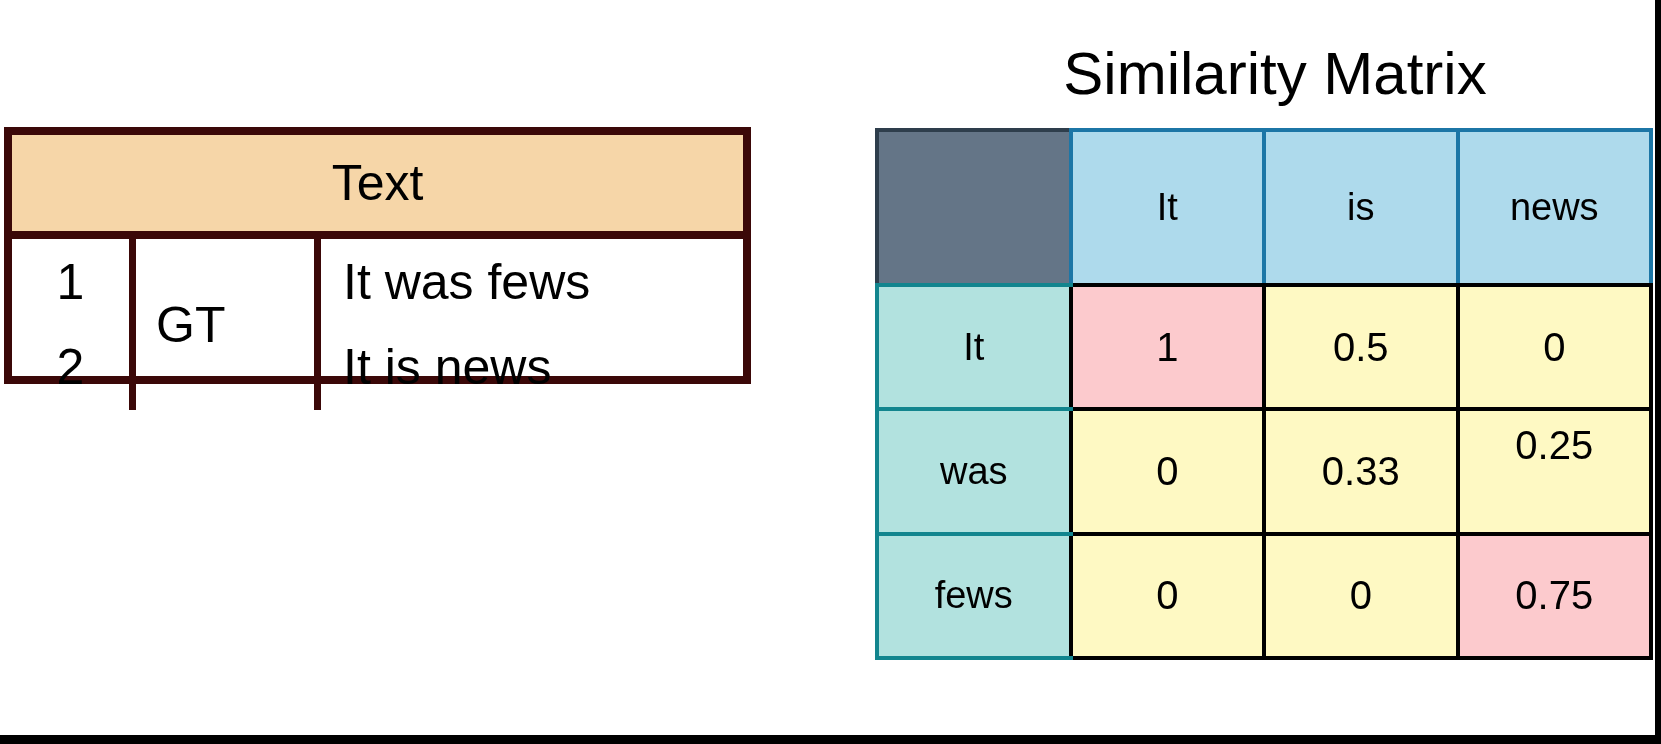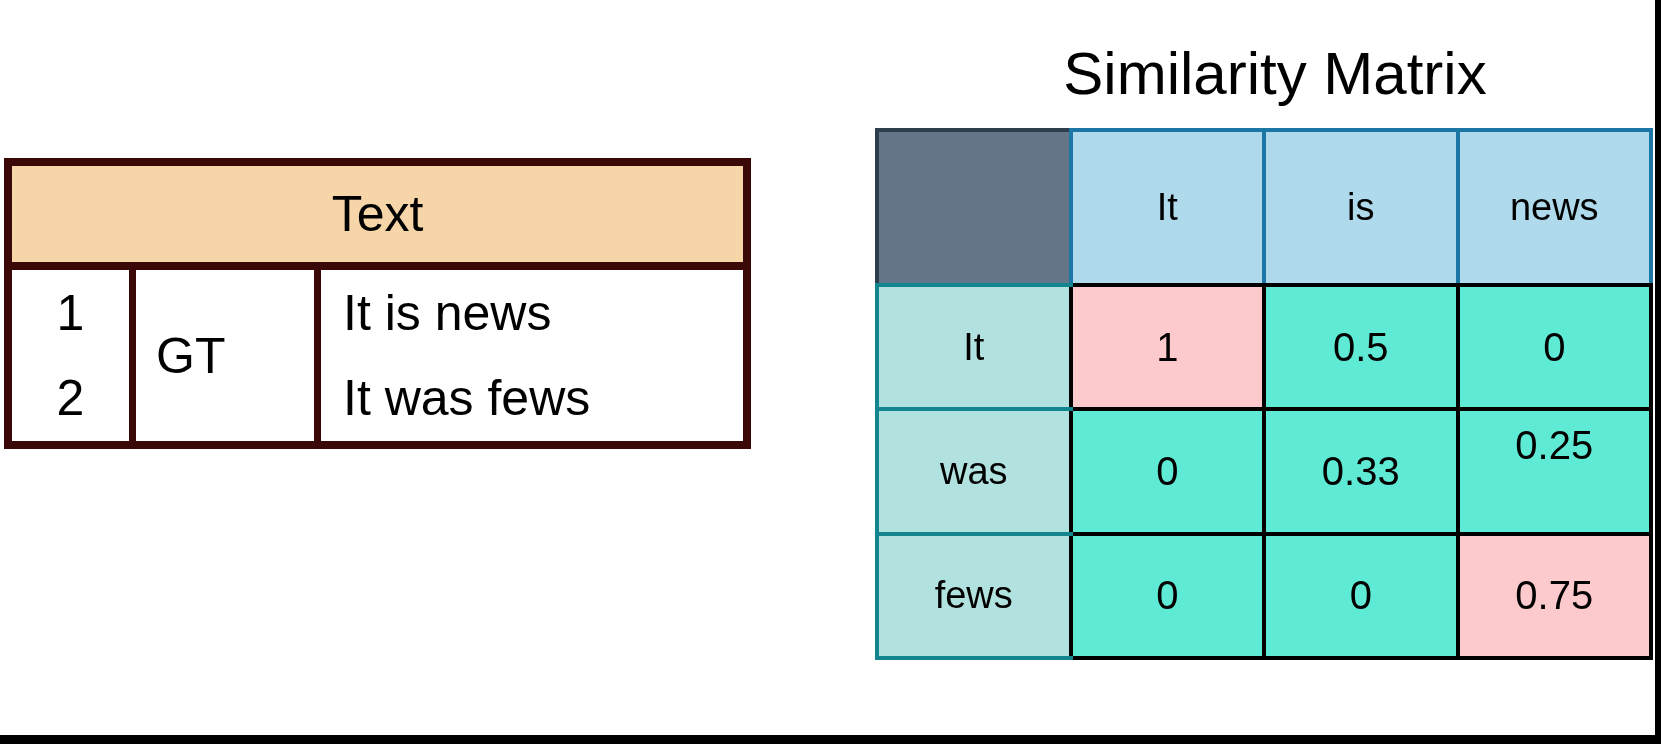--- a/index.html
+++ b/index.html
@@ -27,25 +27,24 @@
     position: absolute;
     left: 0; bottom: 0;
     width: 1661px; height: 9px;
     background: #000000;
   }
 
   
   .text-table {
     position: absolute;
     left: 4px; top: 127px;
-    width: 747px; height: 291px;
+    width: 747px; height: 257px;
     border: 8px solid var(--maroon, #3B0808);
     box-sizing: border-box;
     background: #ffffff;
-    margin-top: 31px;
   }
   .tt-header {
     height: 96px;
     background: var(--tan, #F6D6A8);
     border-bottom: 8px solid var(--maroon, #3B0808);
     display: flex;
     align-items: center;
     justify-content: center;
     font-size: 50px;
   }
@@ -102,21 +101,21 @@
     border-bottom-color: #000000;
     font-size: 38px;
   }
   th.m-row-header {
     background: var(--teal, #B2E2DF);
     border: 4px solid var(--teal-border, #12858E);
     border-right-color: #000000;
     font-size: 38px;
   }
   td.m-cell {
-    background: #5eead4;
+    background: #fef9c3;
     border: 4px solid #000000;
     font-size: 40px;
   }
   td.m-cell.highlight { background: var(--pink, #FCCACD); }
   td.m-cell .raise { position: relative; top: -26px; display: inline-block; }
 </style>
 </head>
 <body>
 
 <div class="canvas">
@@ -127,22 +126,22 @@
     </div>
     <div class="tt-body">
       <div class="tt-col tt-col-num">
         <span>1</span>
         <span>2</span>
       </div>
       <div class="tt-col tt-col-tag">
         <span>GT</span>
       </div>
       <div class="tt-col tt-col-sentence">
+        <span>It was fews</span>
         <span>It is news</span>
-        <span>It was fews</span>
       </div>
     </div>
   </div>
 
   <div class="matrix-title">Similarity Matrix</div>
 
   <table class="matrix">
     <tbody>
         <tr class="m-header-row">
       <td class="m-corner"></td>

